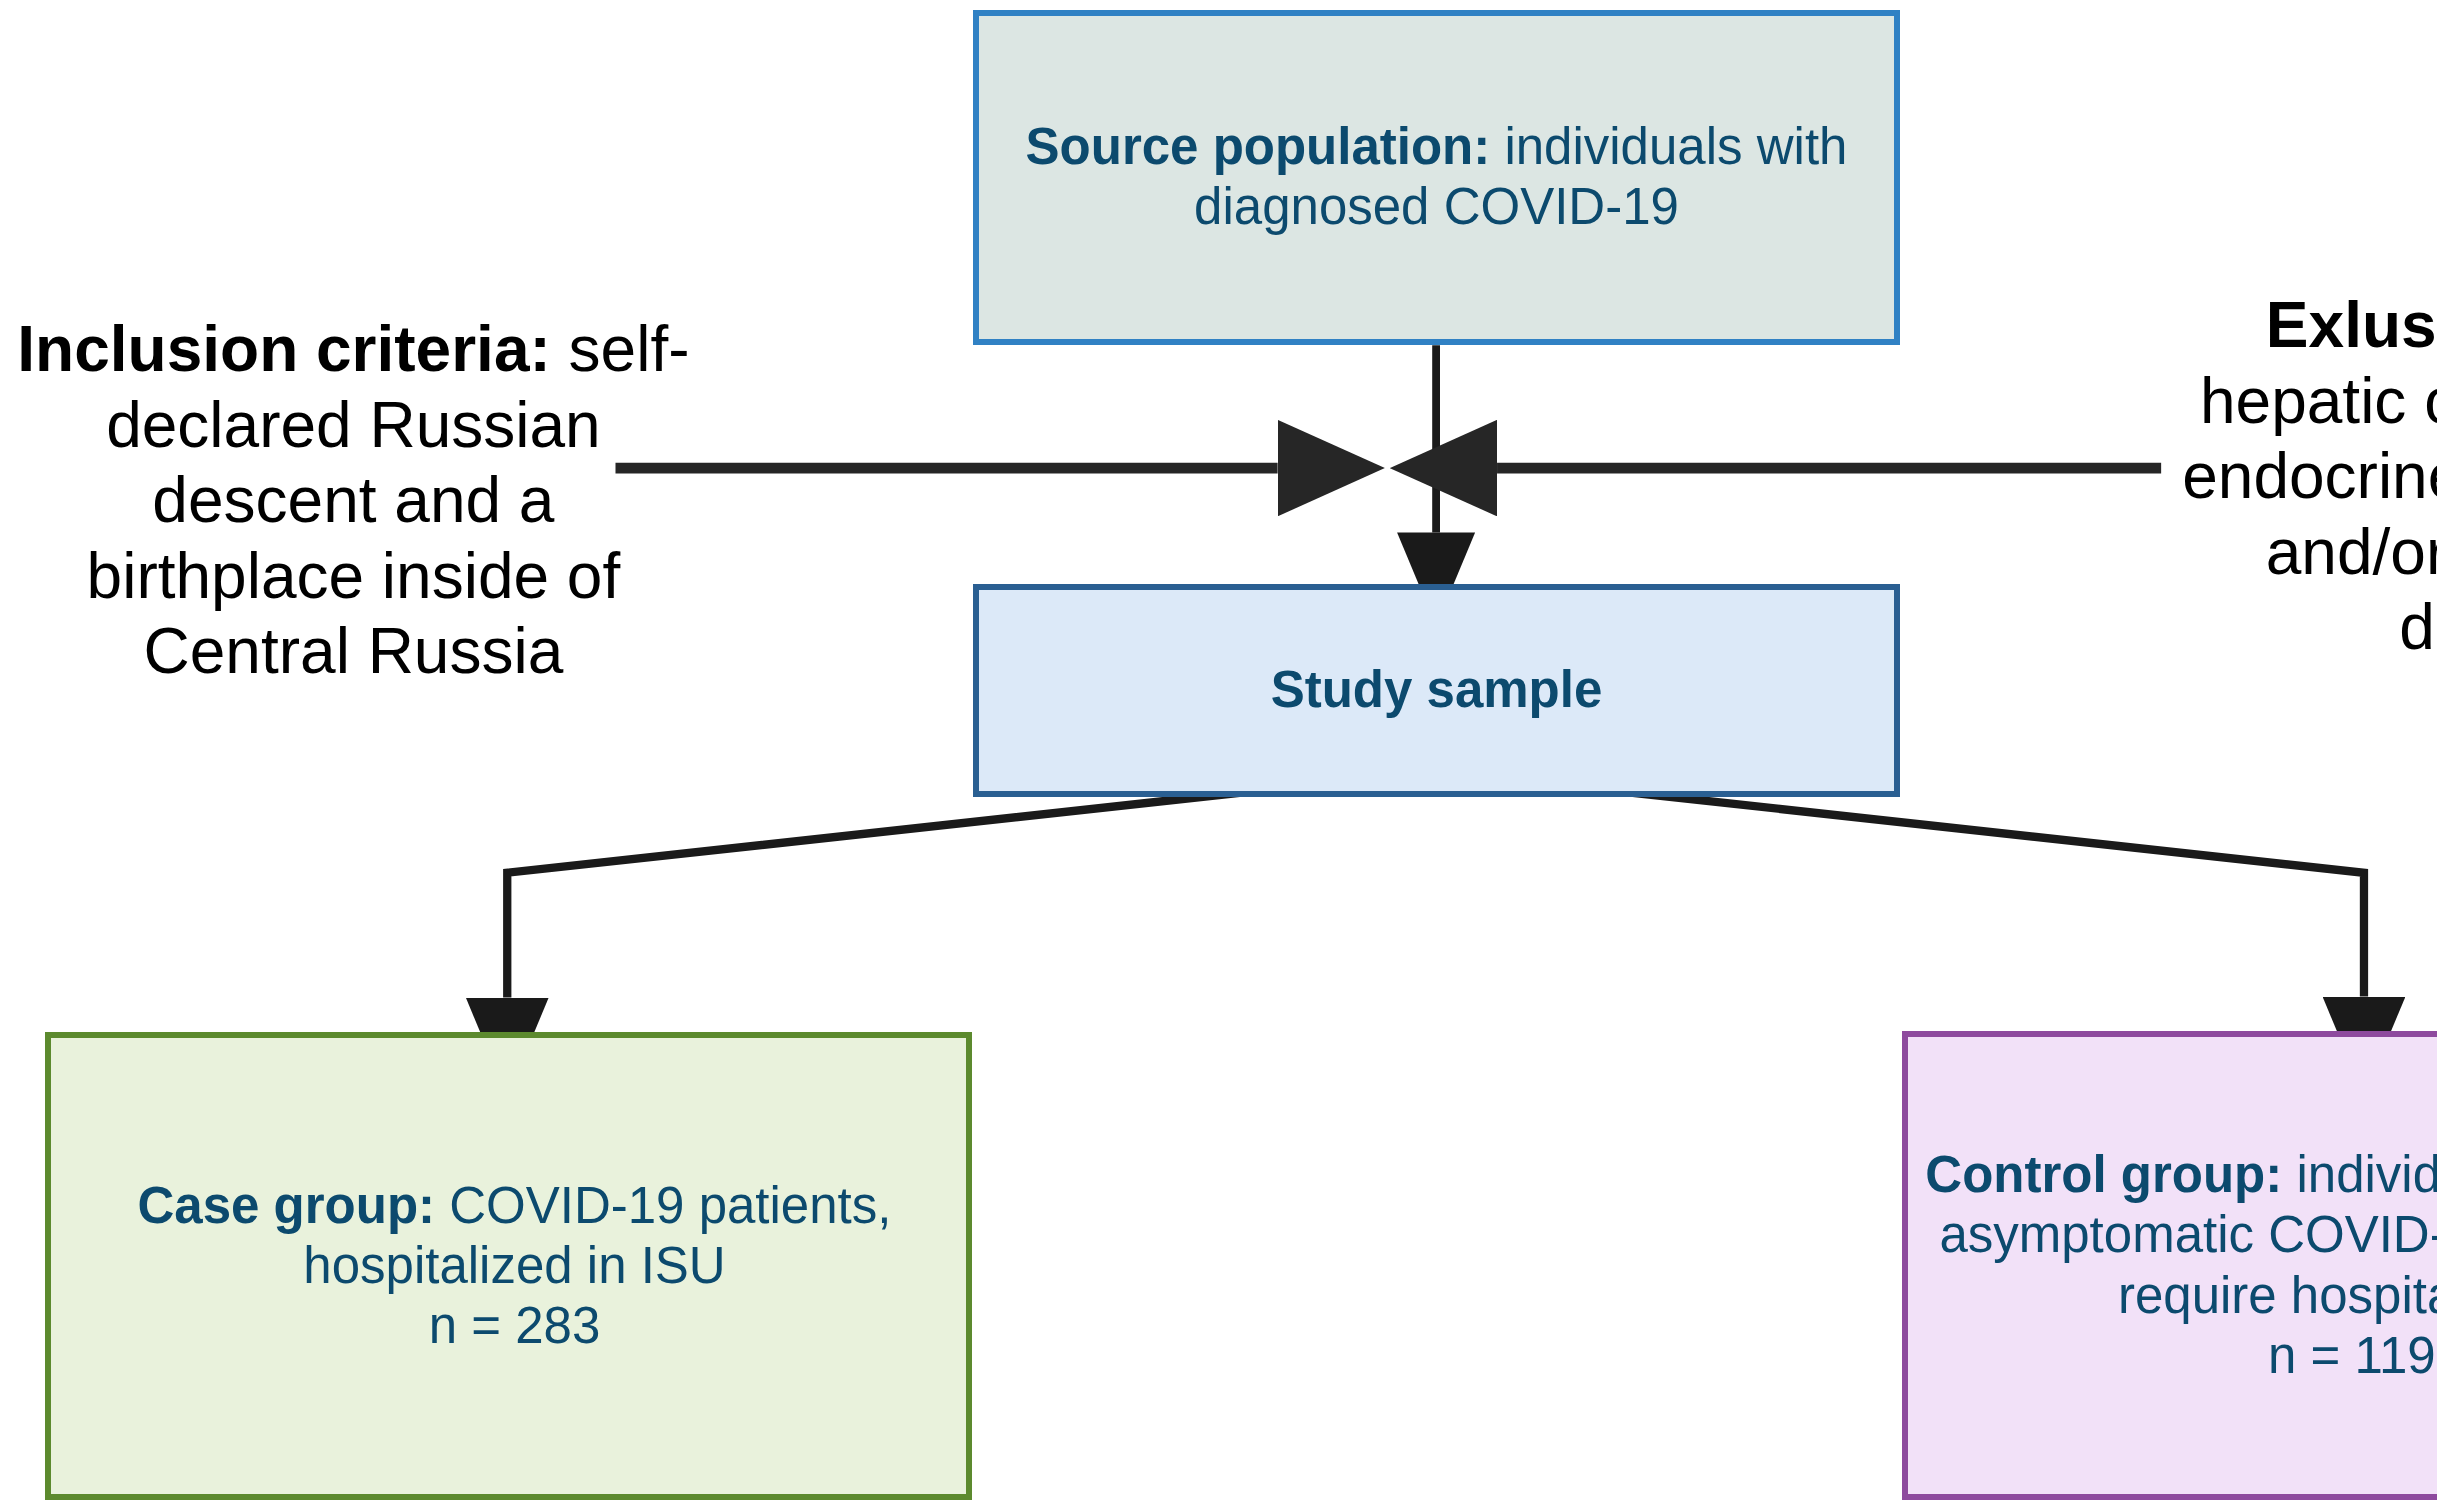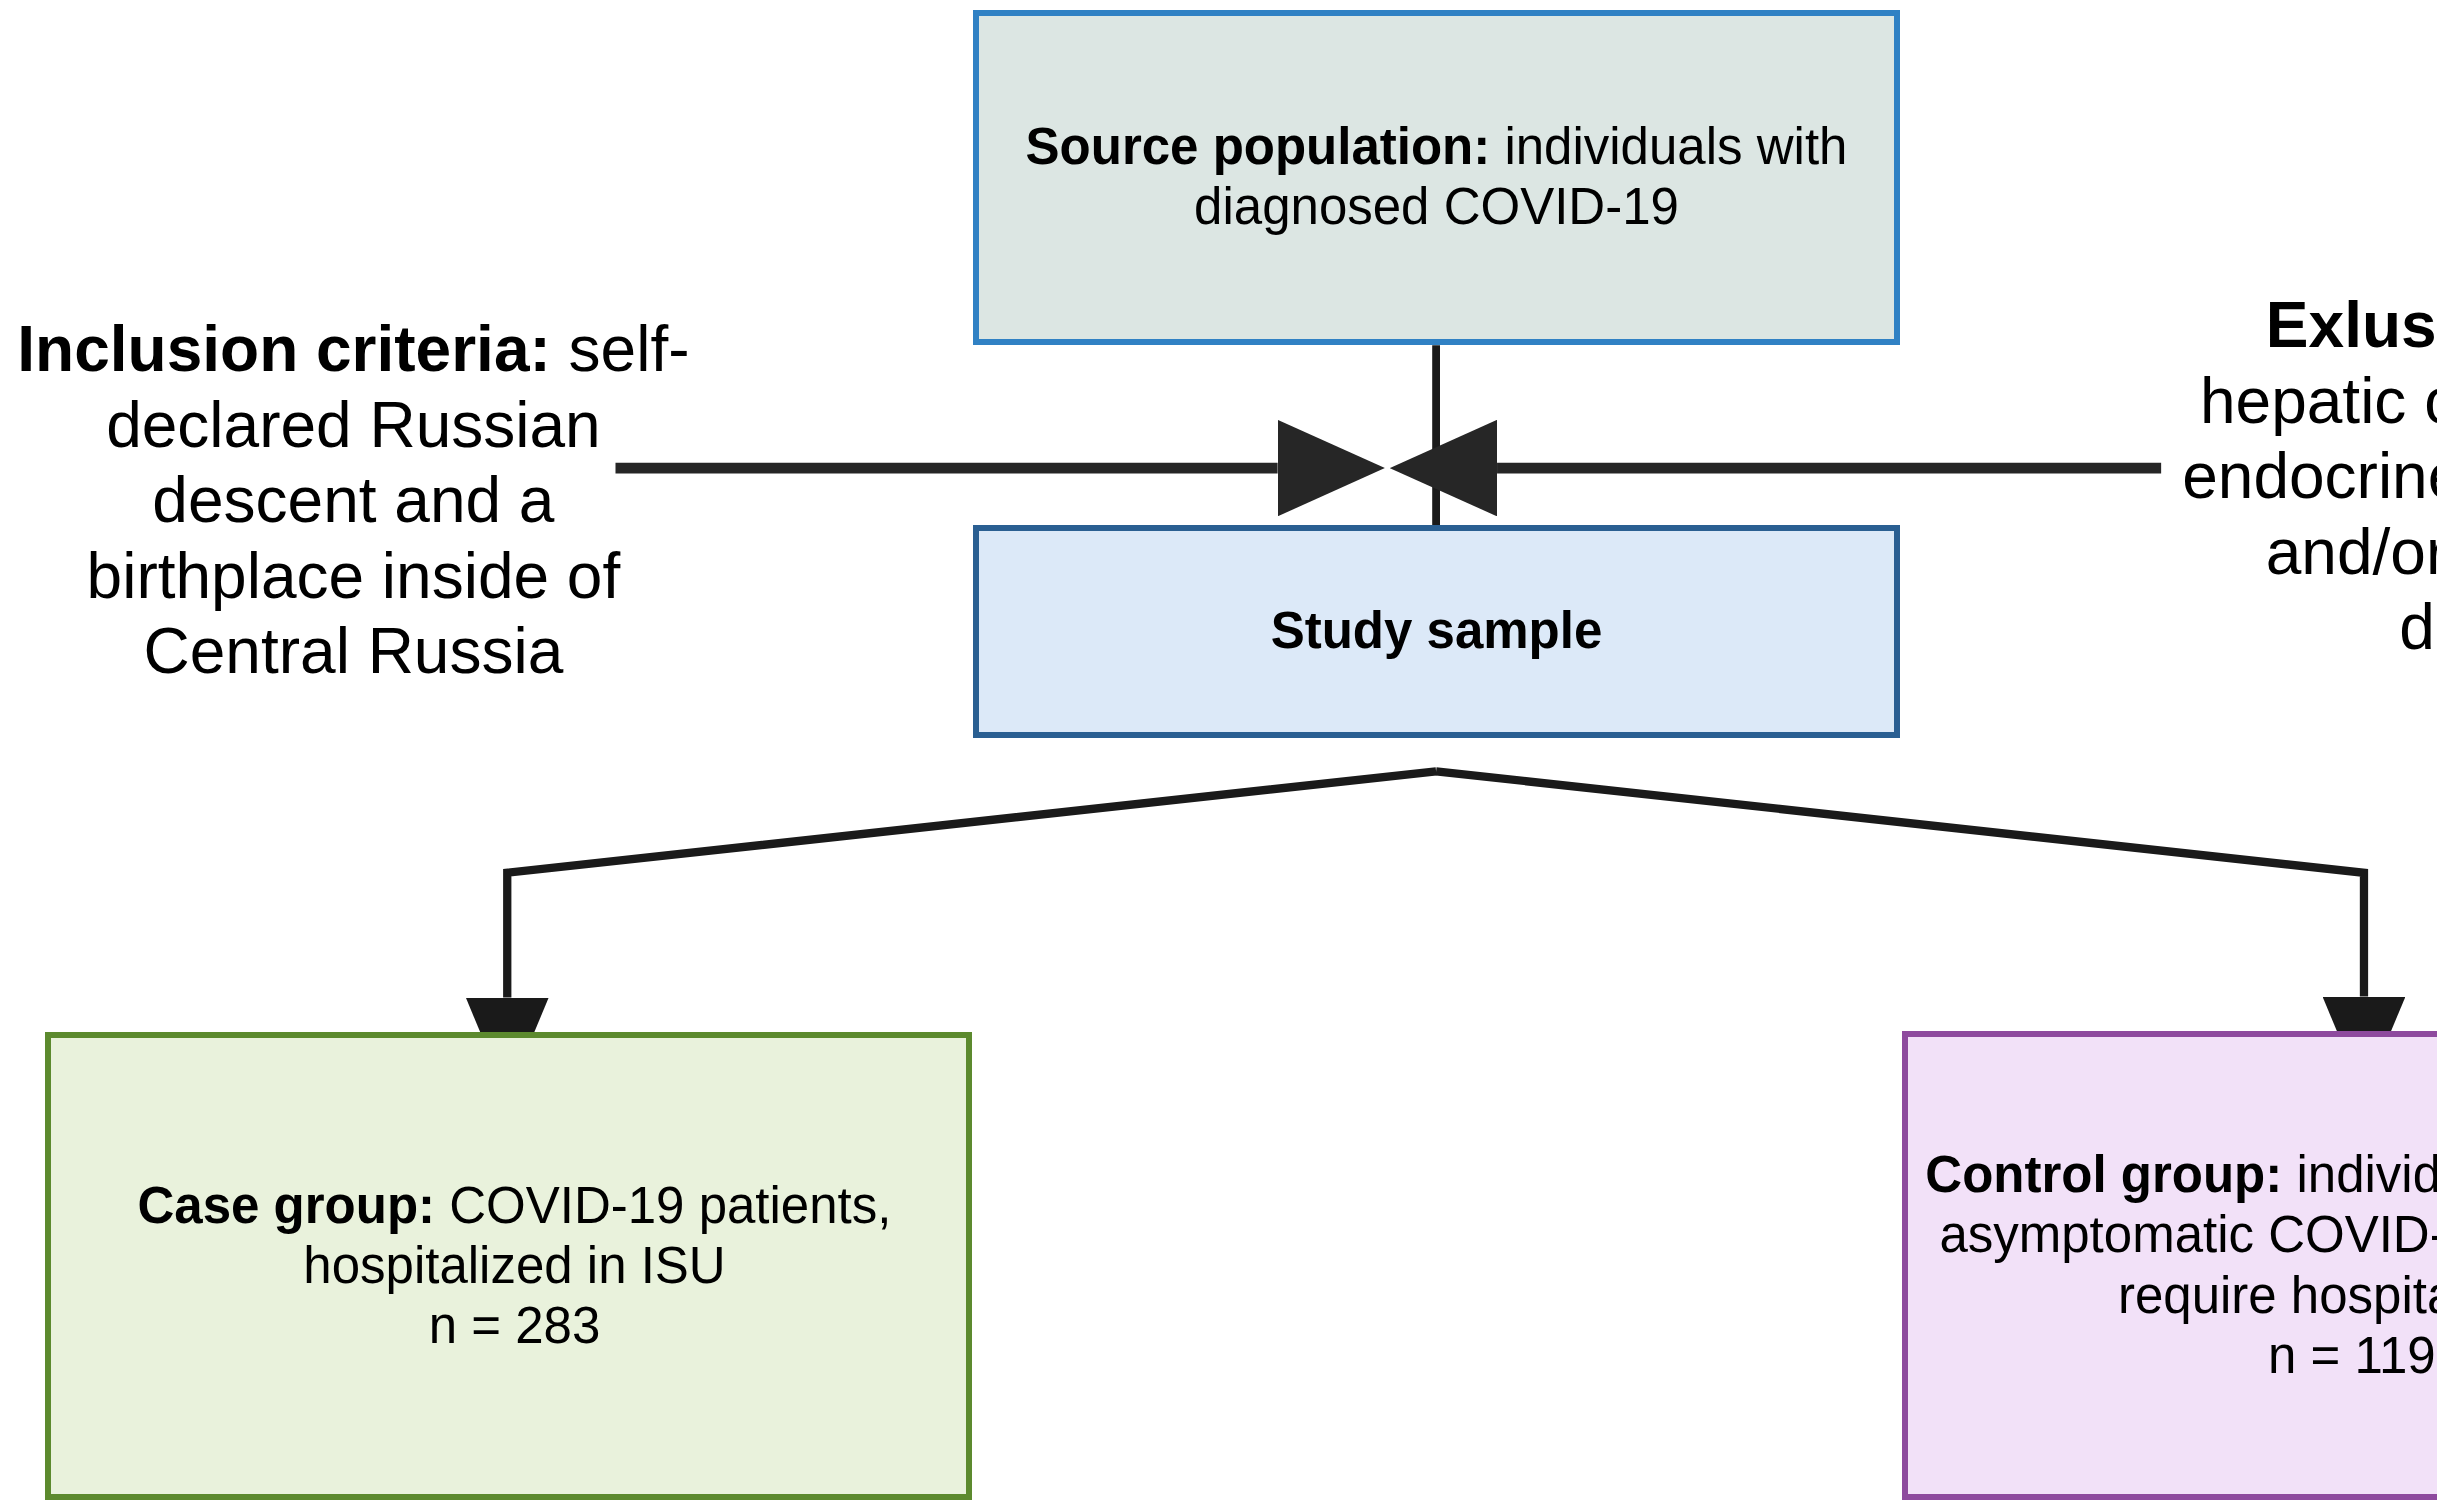--- a/index.html
+++ b/index.html
@@ -19,40 +19,40 @@
     overflow: hidden;
   }
   
   .node {
     position: absolute;
     box-sizing: border-box;
     display: flex;
     align-items: center;
     justify-content: flex-start;
     text-align: center;
-    color: #000000;
+    color: #0c4a6e;
     line-height: 1.18;
   }
   .node .txt {
     width: 100%;
     padding: 0 8.8px;
     box-sizing: border-box;
   }
   .node b { font-weight: bold; }
 
   
   #node-source {
     left: 973px;  top: 9.8px;
     width: 927px; height: 335px;
     border: 6.8px solid #3081C4;
     background: #DCE6E3;
     font-size: 51px;
   }
   #node-study {
-    left: 973px;  top: 525px;
+    left: 973px;  top: 584px;
     width: 927px; height: 213px;
     border: 6.8px solid #2A5F92;
     background: #DCE9F8;
     font-size: 51px;
   }
   #node-case {
     left: 45px;   top: 1032px;
     width: 927px; height: 468px;
     border: 6.8px solid #5C8A2E;
     background: #E9F2DC;

